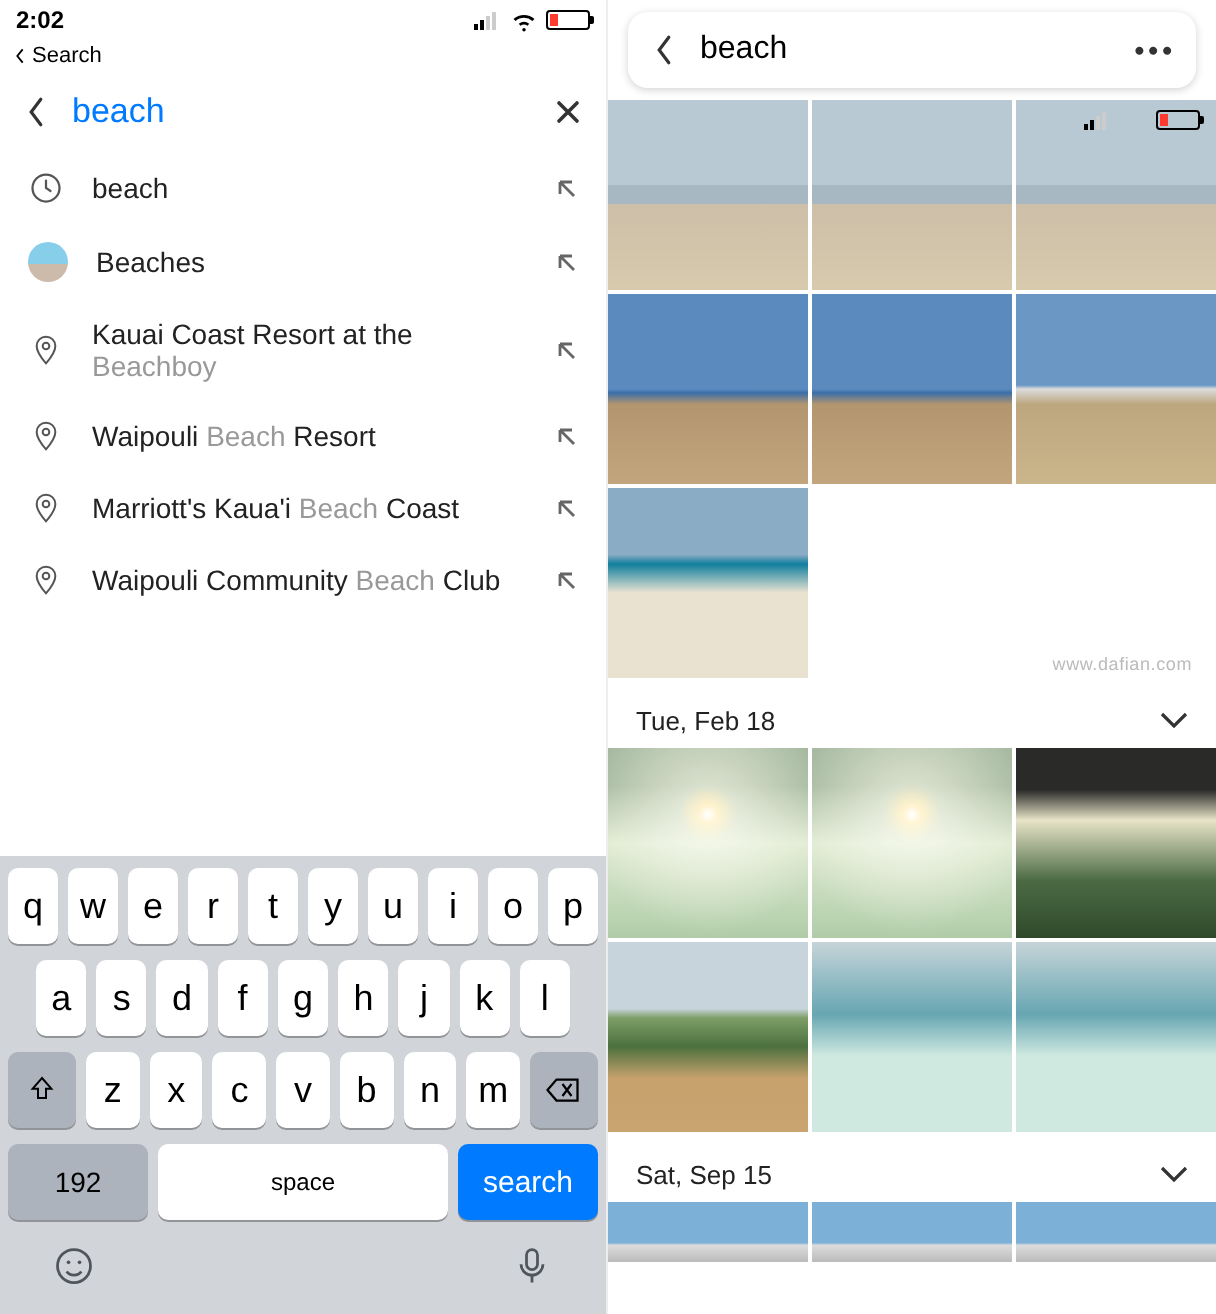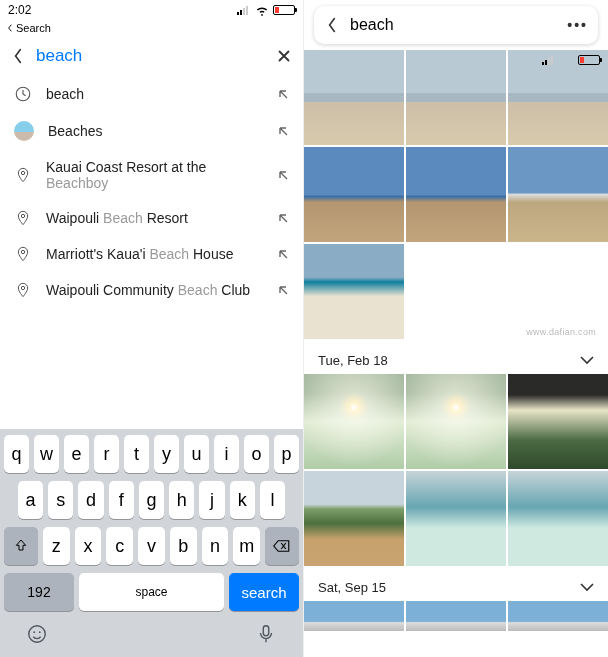--- a/index.html
+++ b/index.html
@@ -1,20 +1,20 @@
 <!DOCTYPE html>
 <html><head>
 <meta charset="utf-8">
 <style>
 *{box-sizing:border-box;margin:0;padding:0;font-family:-apple-system,Helvetica,Arial,sans-serif;-webkit-font-smoothing:antialiased}
 body{width:608px;height:657px;background:#fff;overflow:hidden}
 .wrap{display:flex;width:608px;height:657px}
 .phone{width:304px;height:657px;position:relative;background:#fff;overflow:hidden;display:flex;flex-direction:column}
 .phone.left{border-right:1px solid #eee}
-.statusbar{height:20px;display:flex;align-items:center;justify-content:space-between;padding:0 8px;font-size:12px;font-weight:400}
+.statusbar{height:20px;display:flex;align-items:center;justify-content:space-between;padding:0 8px;font-size:12px;font-weight:700}
 .sb-left{display:flex;align-items:center;gap:4px}
 .sb-right{display:flex;align-items:center;gap:4px}
 .sig{width:14px;height:10px;position:relative}
 .sig::before{content:"";position:absolute;width:2px;background:#000;bottom:0}
 .sig .b1,.sig .b2,.sig .b3,.sig .b4{position:absolute;bottom:0;width:2px;background:#000}
 .sig .b1{left:0;height:3px}.sig .b2{left:3px;height:5px}.sig .b3{left:6px;height:7px;background:#ccc}.sig .b4{left:9px;height:9px;background:#ccc}
 .batt{width:22px;height:10px;border:1px solid #000;border-radius:2px;position:relative}
 .batt::after{content:"";position:absolute;right:-3px;top:2px;width:2px;height:4px;background:#000;border-radius:0 1px 1px 0}
 .batt .fill{position:absolute;left:1px;top:1px;bottom:1px;width:4px;background:#ff3b30}
 .backlink{font-size:11px;color:#000;padding:2px 6px;display:flex;align-items:center;gap:2px}
@@ -147,21 +147,21 @@
             <path d="M10 10L3 3M3 3v6M3 3h6" stroke="#666" stroke-width="1.4" fill="none"></path>
           </svg>
     </div>
     <div class="sugg">
       <span class="ic">
             <svg width="16" height="18" viewBox="0 0 24 24">
               <path d="M12 2a7 7 0 00-7 7c0 5 7 13 7 13s7-8 7-13a7 7 0 00-7-7z" stroke="#555" stroke-width="1.5" fill="none"></path>
               <circle cx="12" cy="9" r="2.5" stroke="#555" stroke-width="1.5" fill="none"></circle>
             </svg>
           </span>
-      <span class="lab"><span>Marriott's Kaua'i </span><span class="hl">Beach</span><span> House</span></span>
+      <span class="lab"><span>Marriott's Kaua'i </span><span class="hl">Beach</span><span> Coast</span></span>
       <svg class="arr" viewBox="0 0 12 12">
             <path d="M10 10L3 3M3 3v6M3 3h6" stroke="#666" stroke-width="1.4" fill="none"></path>
           </svg>
     </div>
     <div class="sugg">
       <span class="ic">
             <svg width="16" height="18" viewBox="0 0 24 24">
               <path d="M12 2a7 7 0 00-7 7c0 5 7 13 7 13s7-8 7-13a7 7 0 00-7-7z" stroke="#555" stroke-width="1.5" fill="none"></path>
               <circle cx="12" cy="9" r="2.5" stroke="#555" stroke-width="1.5" fill="none"></circle>
             </svg>

